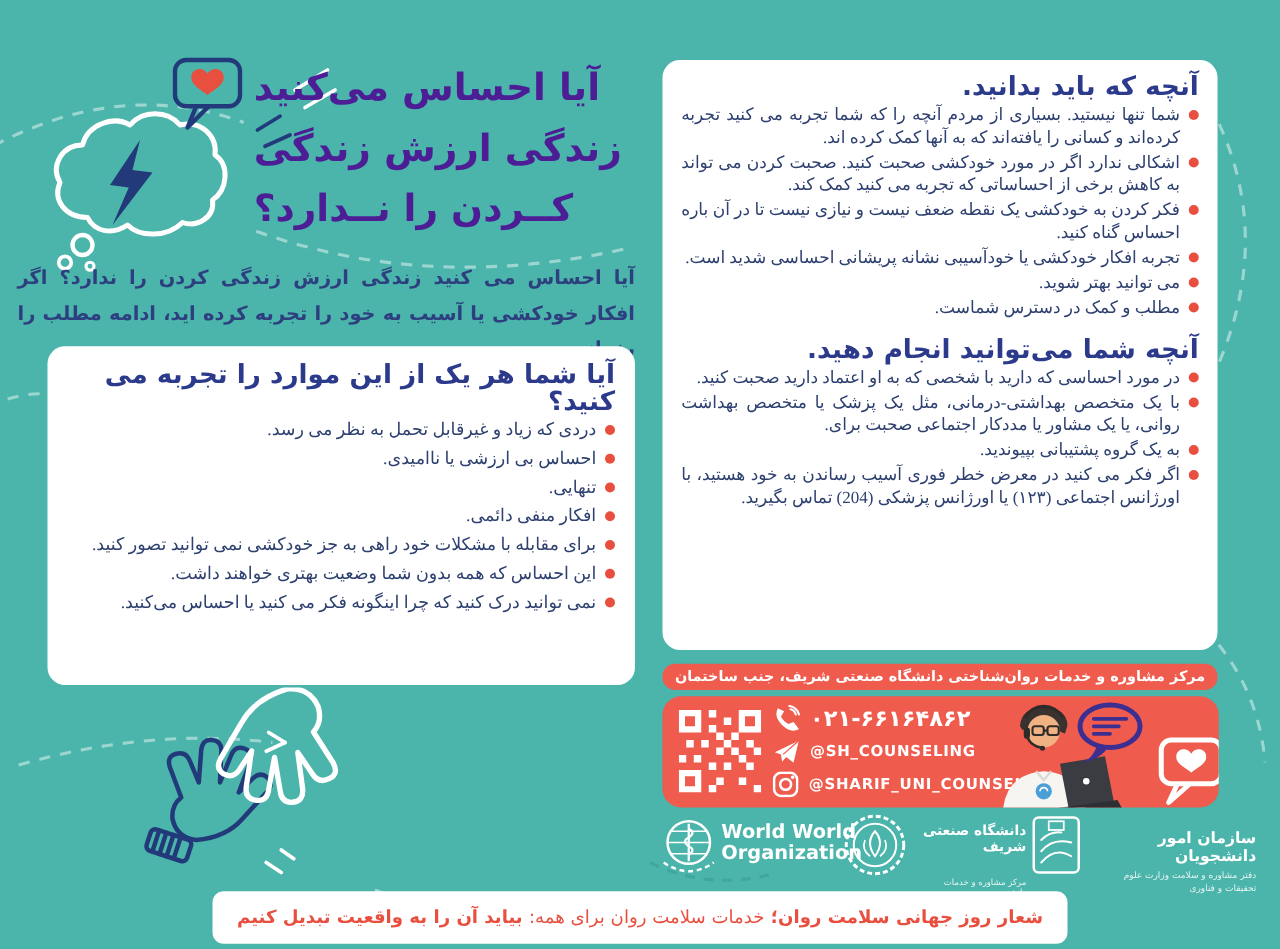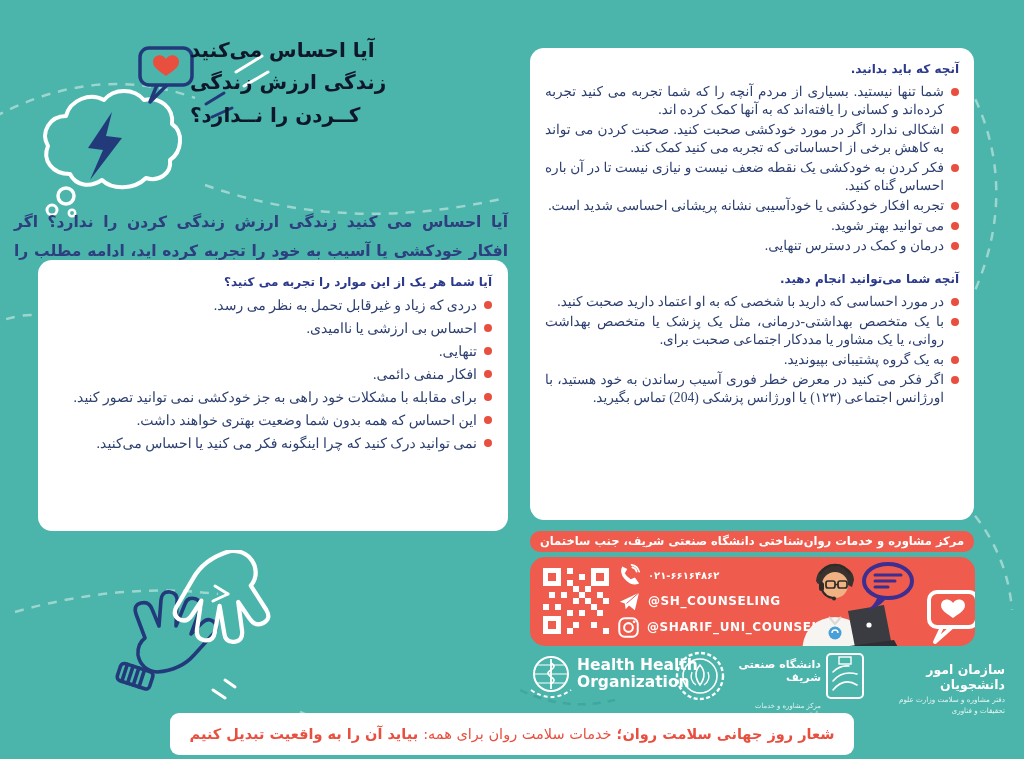--- a/index.html
+++ b/index.html
@@ -1,45 +1,45 @@
 <!DOCTYPE html>
 <html lang="fa" dir="rtl"><head>
 <meta charset="utf-8">
 <style>
   html,body{margin:0;padding:0;background:#4bb4ab;}
   .poster{position:relative;width:1024px;height:759px;background:#4bb4ab;overflow:hidden;
           font-family:"DejaVu Sans",sans-serif;direction:rtl;}
   .abs{position:absolute;}
   
-  .title{position:absolute;top:30px;left:186px;width:326px;margin:4px;
-         color:#0f172a;font-size:20px;font-weight:bold;line-height:1.62;text-align:left;}
+  .title{position:absolute;top:30px;left:186px;width:326px;margin:17px;
+         color:#4c1d95;font-size:30px;font-weight:bold;line-height:1.62;text-align:left;}
   .title span{display:block;}
   .intro{position:absolute;top:208px;left:14px;width:494px;margin:0;
          color:#2d3f7e;font-size:15.5px;font-weight:bold;line-height:1.85;text-align:justify;}
   
   .box{position:absolute;background:#ffffff;border-radius:14px;}
-  .left-box{left:38px;top:260px;width:470px;height:271px;padding:11px 16px;box-sizing:border-box;}
+  .left-box{left:38px;top:277px;width:470px;height:271px;padding:11px 16px;box-sizing:border-box;}
   .right-panel{left:530px;top:48px;width:444px;height:472px;padding:10px 15px;box-sizing:border-box;}
-  .box h2{margin:0;color:#2c3a8c;font-size:12px;font-weight:bold;line-height:22px;}
+  .box h2{margin:0;color:#2c3a8c;font-size:21px;font-weight:bold;line-height:22px;}
   .box h2.sect2{margin-top:13px;}
   .box ul{margin:3px 0 0;padding:0;list-style:none;}
   .box li{position:relative;padding-right:15px;color:#2e4070;font-size:13.6px;
           line-height:18px;text-align:justify;margin-bottom:2px;font-family:Liberation Serif, serif;}
   .left-box li{font-size:14px;line-height:19px;margin-bottom:4px;}
   .box li .dot{position:absolute;right:0;top:5px;width:8px;height:8px;border-radius:50%;background:#e94f3f;}
   
   .address-bar{position:absolute;left:530px;top:531px;width:444px;height:21px;background:#ef5b4c;
                border-radius:10px;color:#fff;font-size:11.5px;font-weight:bold;line-height:21px;text-align:center;}
   .contact-card{position:absolute;left:530px;top:557px;width:445px;height:89px;background:#ef5b4c;
                 border-radius:15px;overflow:hidden;}
   .qr{position:absolute;left:13px;top:11px;width:66px;height:66px;}
   .contact-rows{position:absolute;left:88px;top:5px;direction:ltr;}
   .contact-row{display:flex;align-items:center;height:26px;gap:8px;color:#fff;}
   .contact-row .txt{font-size:12px;font-weight:bold;letter-spacing:.6px;direction:ltr;}
-  .contact-row .num{font-size:10px;font-weight:bold;letter-spacing:1px;direction:ltr;text-align:center;}
+  .contact-row .num{font-size:18px;font-weight:bold;letter-spacing:1px;direction:ltr;text-align:center;}
   
   .logo-text{color:#ffffff;}
   .who-text{position:absolute;left:577px;top:657px;direction:ltr;text-align:left;
             font-weight:bold;font-size:15.5px;line-height:1.12;}
   .sharif-text{position:absolute;left:729px;top:658px;width:92px;}
   .sharif-text .l1{font-size:11px;font-weight:bold;display:block;}
   .sharif-text .l2{font-size:6.8px;opacity:.85;display:block;margin-top:18px;}
   .saman-text{position:absolute;left:873px;top:662px;width:132px;text-align:right;}
   .saman-text .l1{font-size:12.5px;font-weight:bold;display:block;}
   .saman-text .l2,.saman-text .l3{font-size:7.2px;opacity:.85;display:block;margin-top:2.5px;}
@@ -116,21 +116,21 @@
   </section>
 
   <section class="box right-panel">
     <h2>آنچه که باید بدانید.</h2>
     <ul>
         <li><span class="dot"></span><span>شما تنها نیستید. بسیاری از مردم آنچه را که شما تجربه می کنید تجربه کرده‌اند و کسانی را یافته‌اند که به آنها کمک کرده اند.</span></li>
         <li><span class="dot"></span><span>اشکالی ندارد اگر در مورد خودکشی صحبت کنید. صحبت کردن می تواند به کاهش برخی از احساساتی که تجربه می کنید کمک کند.</span></li>
         <li><span class="dot"></span><span>فکر کردن به خودکشی یک نقطه ضعف نیست و نیازی نیست تا در آن باره احساس گناه کنید.</span></li>
         <li><span class="dot"></span><span>تجربه افکار خودکشی یا خودآسیبی نشانه پریشانی احساسی شدید است.</span></li>
         <li><span class="dot"></span><span>می توانید بهتر شوید.</span></li>
-        <li><span class="dot"></span><span>درمان و کمک در دسترس تنهایی.</span></li>
+        <li><span class="dot"></span><span>مطلب و کمک در دسترس شماست.</span></li>
       </ul>
     <h2 class="sect2">آنچه شما می‌توانید انجام دهید.</h2>
     <ul>
         <li><span class="dot"></span><span>در مورد احساسی که دارید با شخصی که به او اعتماد دارید صحبت کنید.</span></li>
         <li><span class="dot"></span><span>با یک متخصص بهداشتی-درمانی، مثل یک پزشک یا متخصص بهداشت روانی، یا یک مشاور یا مددکار اجتماعی صحبت برای.</span></li>
         <li><span class="dot"></span><span>به یک گروه پشتیبانی بپیوندید.</span></li>
         <li><span class="dot"></span><span>اگر فکر می کنید در معرض خطر فوری آسیب رساندن به خود هستید، با اورژانس اجتماعی (۱۲۳) یا اورژانس پزشکی (204) تماس بگیرید.</span></li>
       </ul>
   </section>
 
@@ -216,21 +216,21 @@
   </svg>
 
   <svg class="abs" width="48" height="50" style="left:527px;top:652px" viewBox="0 0 48 50" fill="none" stroke="#ffffff">
     <circle cx="24" cy="22" r="17" stroke-width="2"></circle>
     <path d="M7,22 h34 M10,13 h28 M10,31 h28" stroke-width="1.2"></path>
     <path d="M24,7 v30" stroke-width="1.8"></path>
     <path d="M24,11 q6,3 0,7 q-6,3 0,7 q6,3 0,7" stroke-width="1.8"></path>
     <path d="M4,38 q20,14 40,0" stroke-width="2" stroke-dasharray="4 3"></path>
   </svg>
   <div class="logo-text who-text">
-    <div>Health Health</div>
+    <div>World World</div>
     <div>Organization</div>
   </div>
 
   <svg class="abs" width="52" height="52" style="left:674px;top:650px" viewBox="0 0 52 52" fill="none" stroke="#ffffff">
     <circle cx="26" cy="26" r="23" stroke-width="2.4" stroke-dasharray="4 2.4"></circle>
     <circle cx="26" cy="26" r="17" stroke-width="1.6"></circle>
     <path d="M26,15 q-8,9 0,20 q8,-11 0,-20 z" stroke-width="1.6"></path>
     <path d="M18,22 q-3,8 4,13 M34,22 q3,8 -4,13" stroke-width="1.4"></path>
   </svg>
   <div class="logo-text sharif-text">

